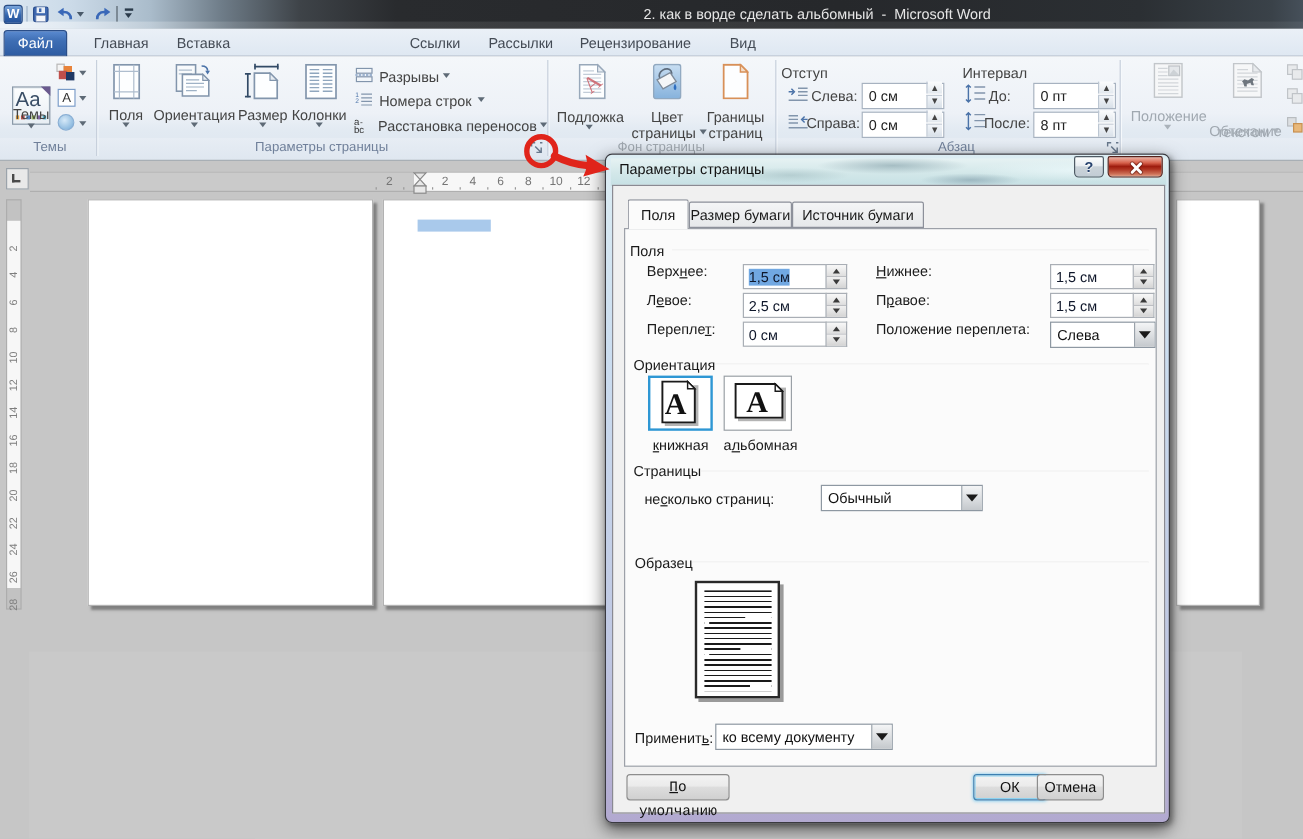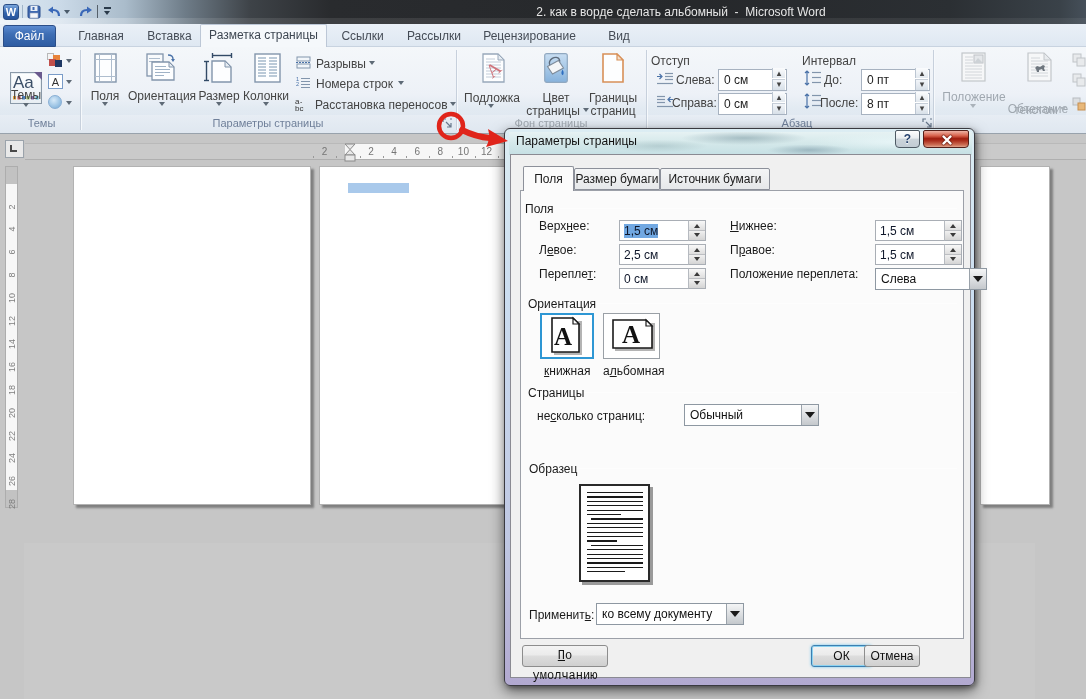--- a/index.html
+++ b/index.html
@@ -138,21 +138,20 @@
   </svg>
   <div style="position:absolute;left:97px;top:5px;width:1px;height:13px;background:#55606A;"></div>
   <div style="position:absolute;left:104px;top:7px;width:7px;height:1.5px;background:#2A3A4A;"></div>
   <div class="darr" style="left:104px;top:11px;border-top-color:#2A3A4A;"></div>
 </div>
 
 <div class="abs" id="tabrow">
   <div class="tab" id="tab-file">Файл</div>
   <div class="tab" style="left:73px;width:56px;">Главная</div>
   <div class="tab" style="left:146px;width:47px;">Вставка</div>
-  <div class="tab" id="tab-active">Разметка страницы</div>
   <div class="tab" style="left:341px;width:43px;">Ссылки</div>
   <div class="tab" style="left:407px;width:53px;">Рассылки</div>
   <div class="tab" style="left:479px;width:101px;">Рецензирование</div>
   <div class="tab" style="left:606px;width:26px;">Вид</div>
 </div>
 
 <div class="abs" id="ribbon">
   <div class="strip"></div>
   <div class="gsep" style="left:80px;"></div>
   <div class="gsep" style="left:456px;"></div>
@@ -512,21 +511,21 @@
         <b></b>
         <i></i>
       </div>
     <div class="dlabel" style="left:28px;top:112px;">Перепле<u>т</u>:</div>
     <div class="dinput" style="left:108px;top:113px;width:70px;">0 см</div>
     <div class="spin" style="left:177px;top:113px;">
         <b></b>
         <i></i>
       </div>
     <div class="dlabel" style="left:219px;top:112px;">Положение переплета:</div>
-    <div class="combo" style="left:364px;top:113px;width:112px;">Слева<span class="btn"></span></div>
+    <div class="combo" style="left:364px;top:113px;width:88px;">Слева<span class="btn"></span></div>
     <div class="sechdr" style="left:17px;top:142px;">Ориентация</div>
     <div class="secline" style="left:85px;top:148px;width:361px;"></div>
     <div id="orient1" style="position:absolute;left:29px;top:158px;width:54px;height:46px;background:#fff;border:2px solid #2E97D4;">
       <svg width="40" height="40" style="position:absolute;left:5px;top:1px;">
         <rect x="7" y="5" width="28" height="34" fill="#B4B4B4"></rect>
         <path d="M5 2 L26 2 L32 8 L32 36 L5 36 Z" fill="#fff" stroke="#1A1A1A" stroke-width="1.6"></path>
         <path d="M26 2 L26 8 L32 8 Z" fill="#fff" stroke="#1A1A1A" stroke-width="1.2"></path>
         <text x="16" y="29" font-family="Liberation Serif" font-size="25" font-weight="bold" fill="#111" text-anchor="middle">A</text>
       </svg>
     </div>

